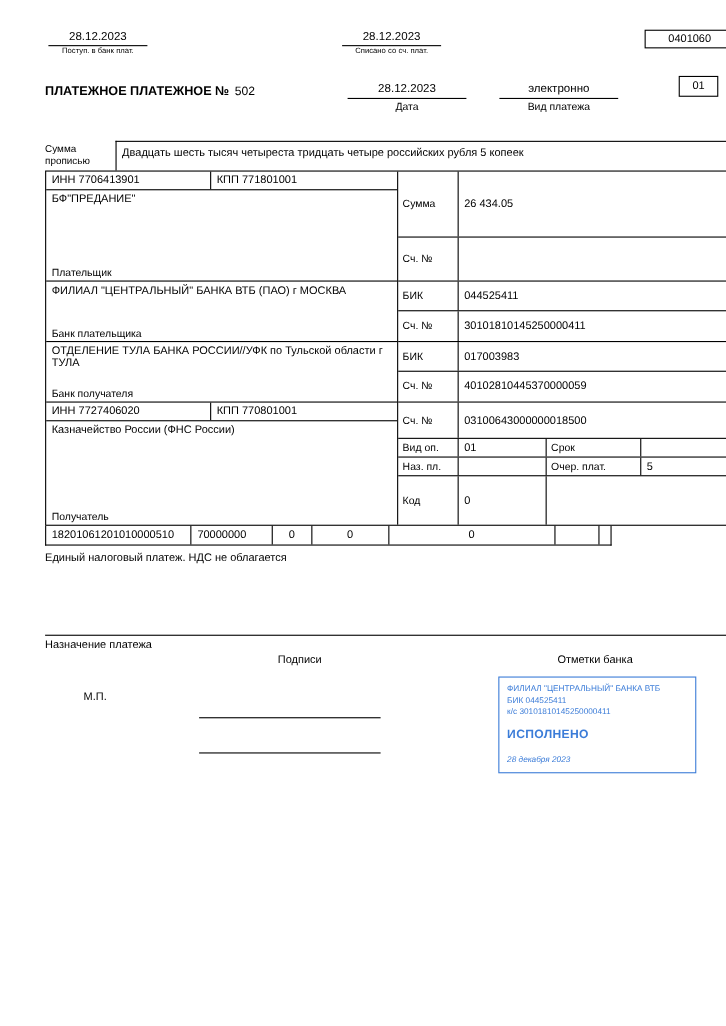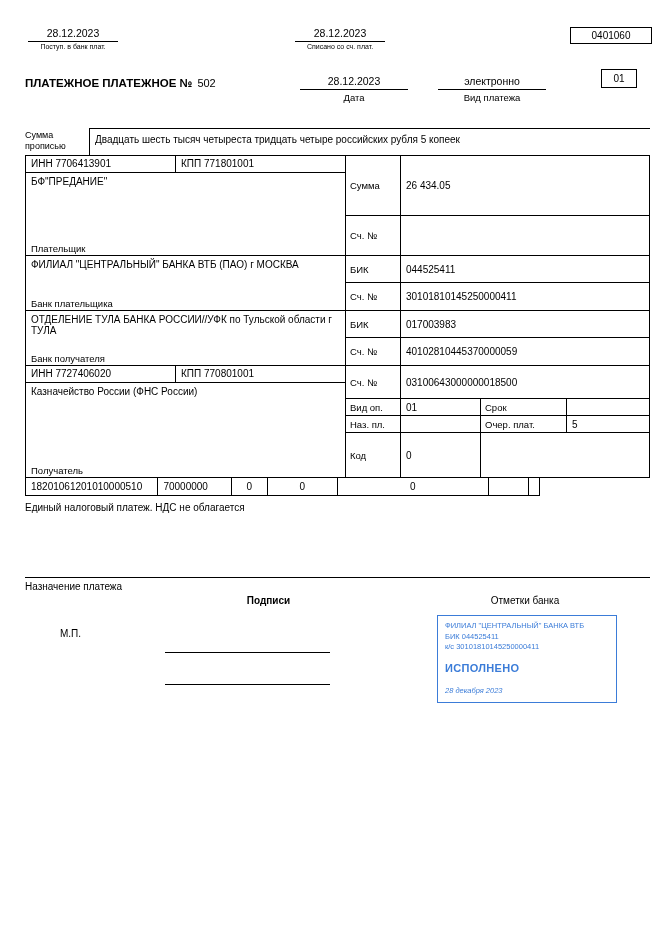--- a/index.html
+++ b/index.html
@@ -8,21 +8,21 @@
   .page {
     position: relative;
     width: 660px;
     height: 933px;
     background: #ffffff;
     font-family: "Liberation Sans", "DejaVu Sans", sans-serif;
     font-size: 10px;
     color: #000;
     overflow: hidden;
   }
-  .abs { position: absolute; }
+  .abs { position: absolute; margin-left: 16px; }
   .bold { font-weight: bold; }
   .center { text-align: center; }
   .underfield {
     border-bottom: 1px solid #000;
     text-align: center;
     padding-bottom: 2px;
     font-size: 10.5px;
   }
   .caption { font-size: 7px; text-align: center; padding-top: 1px; }
   .mid-caption { font-size: 9.5px; text-align: center; padding-top: 2px; }
@@ -205,21 +205,21 @@
     <div class="tax-cell num" style="width:80px;">0</div>
     <div class="tax-cell num" style="width:175px;">0</div>
     <div class="tax-cell num" style="width:45px;"></div>
     <div class="tax-cell num lastc" style="flex:1;"></div>
   </div>
 
   <div class="abs" style="left:25px; top:502px; width:625px;">Единый налоговый платеж. НДС не облагается</div>
   <div class="abs hline" style="left:25px; top:577px; width:625px;"></div>
   <div class="abs" style="left:25px; top:581px;">Назначение платежа</div>
 
-  <div class="abs center" style="left:176px; top:595px; width:185px;font-weight:bold;">Подписи</div>
+  <div class="abs center" style="left:164px; top:595px; width:185px;">Подписи</div>
   <div class="abs center" style="left:450px; top:595px; width:150px;">Отметки банка</div>
   <div class="abs" style="left:60px; top:628px;">М.П.</div>
   <div class="abs sigline" style="left:165px; top:652px; width:165px;"></div>
   <div class="abs sigline" style="left:165px; top:684px; width:165px;"></div>
 
   <div class="abs stamp" style="left:437px; top:615px; width:180px; height:88px;">
     <div>ФИЛИАЛ "ЦЕНТРАЛЬНЫЙ" БАНКА ВТБ</div>
     <div>БИК 044525411</div>
     <div>к/с 30101810145250000411</div>
     <div class="status">ИСПОЛНЕНО</div>

